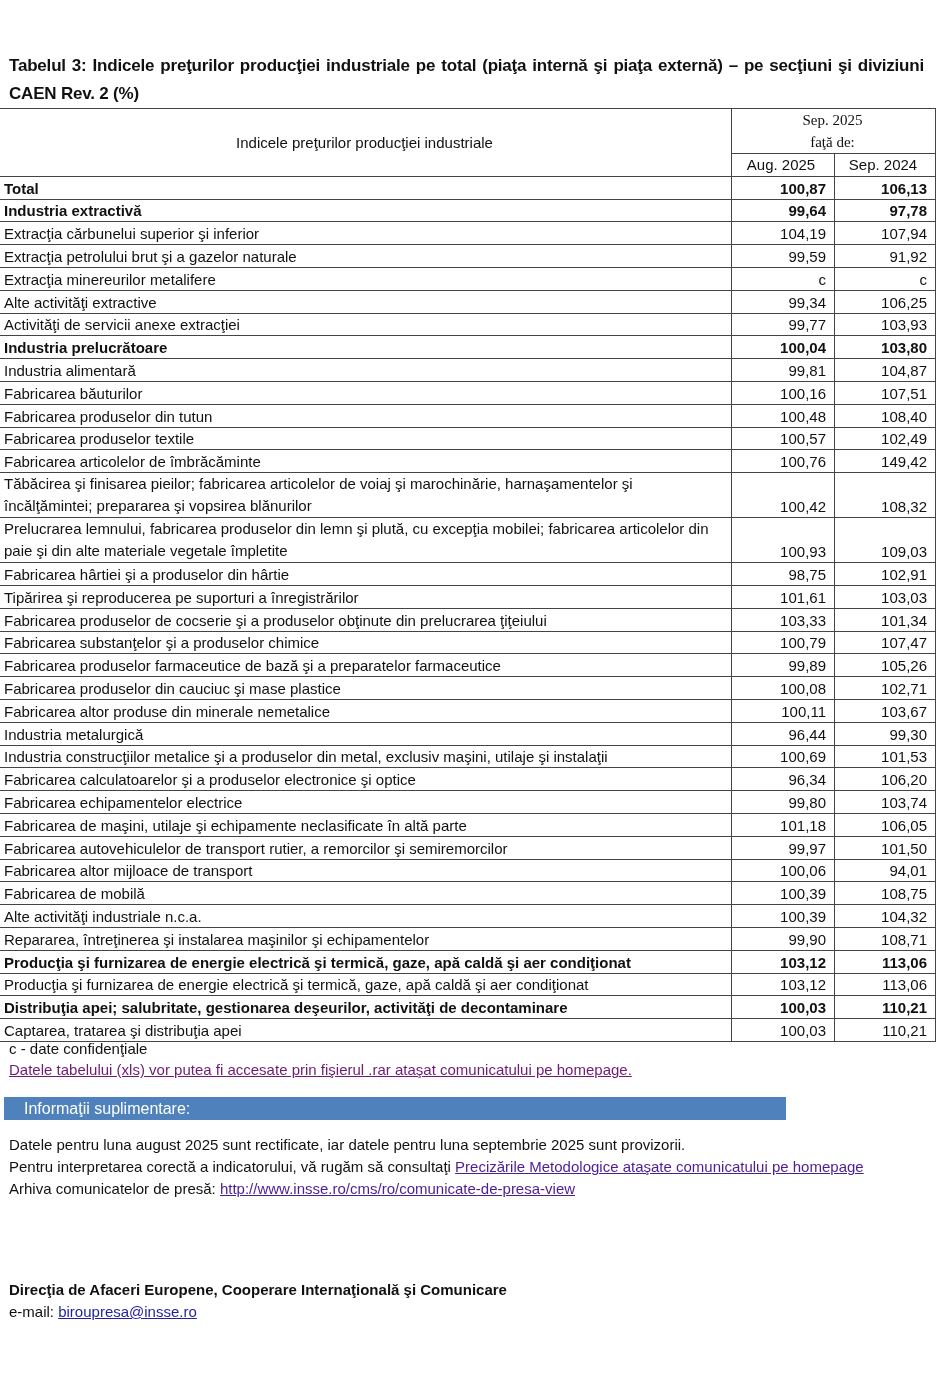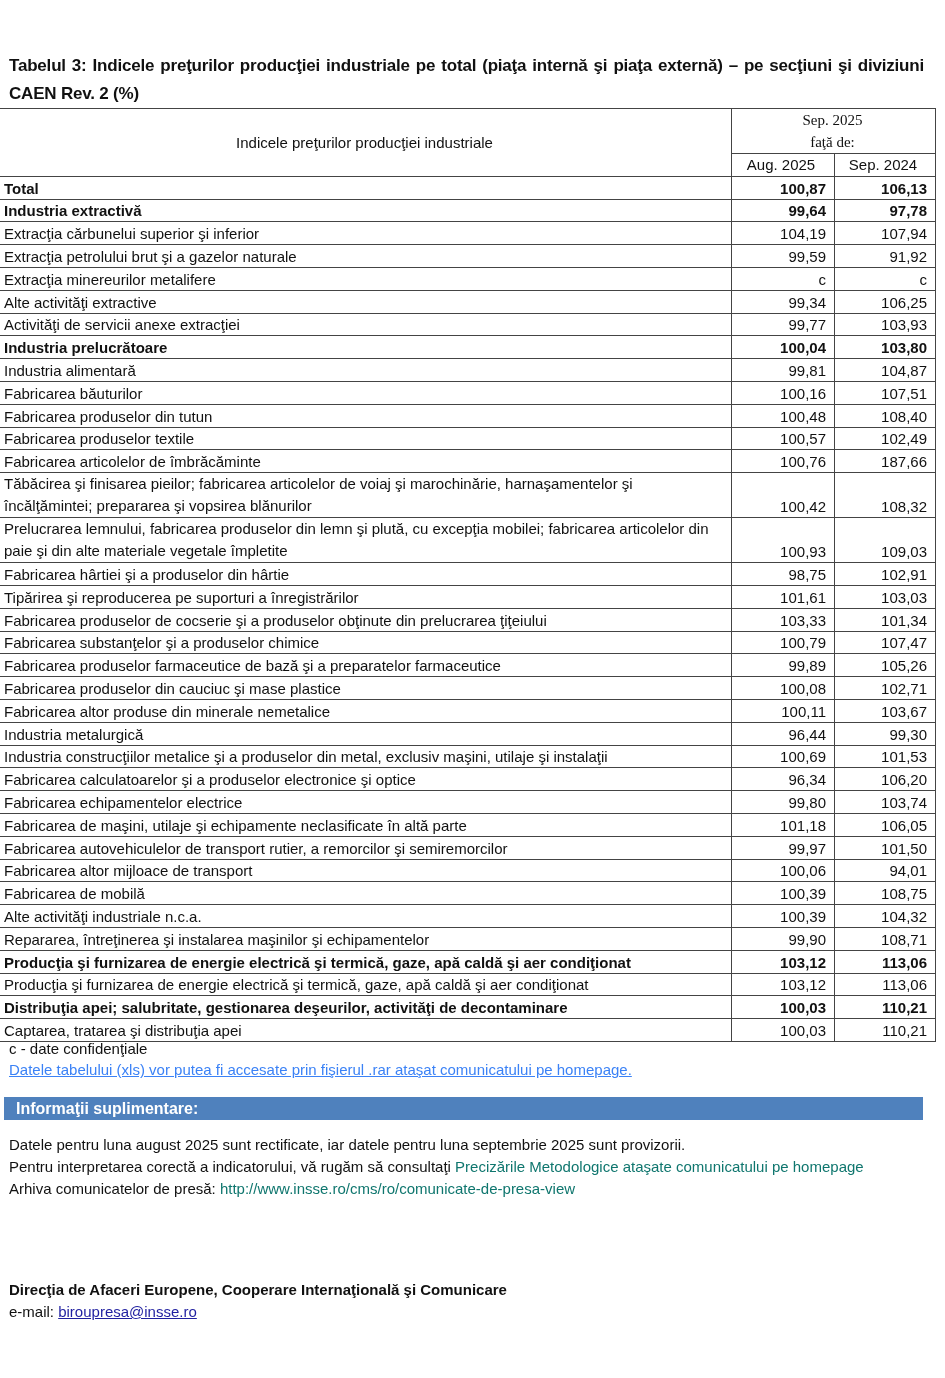--- a/index.html
+++ b/index.html
@@ -12,28 +12,28 @@
                border-collapse: collapse; font-size: 15px; }
   table.main td { border: 1px solid #444; padding: 0 6px 0 4px; height: 21.8px;
                   line-height: 21px; vertical-align: bottom; white-space: nowrap; }
   table.main td.lbl { border-left: none; }
   table.main td.num { text-align: right; width: 90px; padding-right: 8px; }
   table.main td.num2 { width: 88px; }
   table.main tr.bold td { font-weight: bold; }
   table.main tr.wrap td.lbl { white-space: normal; line-height: 22px; }
   .hdr td { text-align: center !important; vertical-align: middle !important; font-weight: normal; }
   .note { position: absolute; left: 9px; top: 1040px; font-size: 15px; }
-  .xlslink { position: absolute; left: 9px; top: 1061px; font-size: 15px; color: #3b82f6;
+  .xlslink { position: absolute; left: 9px; top: 1061px; font-size: 15px; color: #701a75;
              text-decoration: underline; }
-  .bar { position: absolute; left: 4px; top: 1097px; width: 919px; height: 23px;
-         background: #4f81bd; color: #fff; font-weight: bold; font-size: 16px;
-         line-height: 23px; padding-left: 12px; box-sizing: border-box; }
+  .bar { position: absolute; left: 4px; top: 1097px; width: 782px; height: 23px;
+         background: #4f81bd; color: #fff; font-weight: normal; font-size: 16px;
+         line-height: 23px; padding-left: 20px; box-sizing: border-box; }
   .info { position: absolute; left: 9px; top: 1134px; width: 911px; font-size: 15px; line-height: 22px; }
   .info p { margin: 0; text-align: justify; }
-  .info a { color: #0f766e; }
+  .info a { color: #4c1d95; text-decoration: underline; }
   .contact { position: absolute; left: 9px; top: 1279px; font-size: 15px; line-height: 22px; }
   .contact .org { font-weight: bold; }
   .contact a { color: #1f1fa0; text-decoration: underline; }
 </style>
 </head>
 <body>
 
 <div class="title">Tabelul 3: Indicele preţurilor producţiei industriale pe total (piaţa internă şi piaţa externă) – pe secţiuni şi diviziuni CAEN Rev. 2 (%)</div>
 
 <table class="main">
@@ -105,21 +105,21 @@
         <td class="num num2">108,40</td>
       </tr>
       <tr>
         <td class="lbl">Fabricarea produselor textile</td>
         <td class="num">100,57</td>
         <td class="num num2">102,49</td>
       </tr>
       <tr>
         <td class="lbl">Fabricarea articolelor de îmbrăcăminte</td>
         <td class="num">100,76</td>
-        <td class="num num2">187,66</td>
+        <td class="num num2">149,42</td>
       </tr>
       <tr class=" wrap">
         <td class="lbl">Tăbăcirea şi finisarea pieilor; fabricarea articolelor de voiaj şi marochinărie, harnaşamentelor şi încălţămintei; prepararea şi vopsirea blănurilor</td>
         <td class="num">100,42</td>
         <td class="num num2">108,32</td>
       </tr>
       <tr class=" wrap">
         <td class="lbl">Prelucrarea lemnului, fabricarea produselor din lemn şi plută, cu excepţia mobilei; fabricarea articolelor din paie şi din alte materiale vegetale împletite</td>
         <td class="num">100,93</td>
         <td class="num num2">109,03</td>

